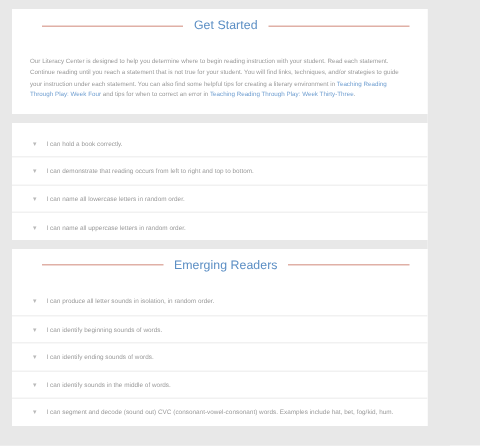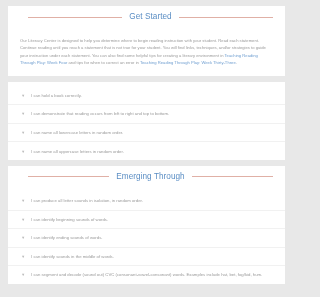--- a/index.html
+++ b/index.html
@@ -153,21 +153,21 @@
       <li>
         <span class="marker">▾</span>
         <span class="stmt-text">I can name all uppercase letters in random order.</span>
       </li>
     </ul>
 
     <div class="gray-gap"></div>
 
     <div class="section-head">
       <span class="rule"></span>
-      <span class="title">Emerging Through</span>
+      <span class="title">Emerging Readers</span>
       <span class="rule"></span>
     </div>
     <div class="list-gap"></div>
 
     <ul class="stmt-list">
       <li>
         <span class="marker">▾</span>
         <span class="stmt-text">I can produce all letter sounds in isolation, in random order.</span>
       </li>
       <li>

